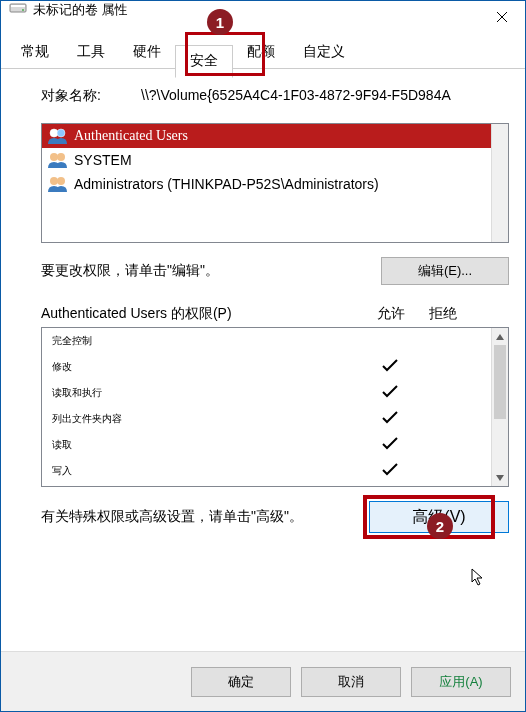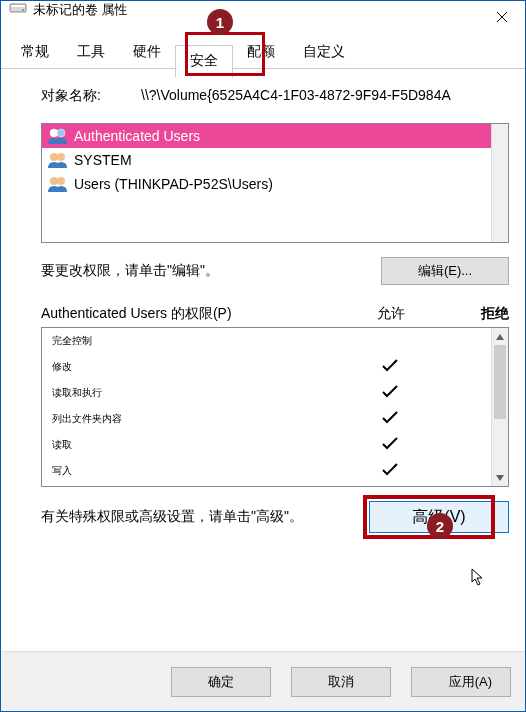--- a/index.html
+++ b/index.html
@@ -14,48 +14,48 @@
   .tab.active { background: #fff; border: 1px solid #ccc; border-bottom: 1px solid #fff; margin-top: 17px; }
   .tab-highlight { position: absolute; border: 3px solid #b3000a; pointer-events: none; }
   .tab-highlight.one { left: 185px; top: 32px; width: 80px; height: 44px; }
   .content { flex: 1; padding: 18px 16px 10px 22px; display: flex; flex-direction: column; margin-left: 18px; }
   .row-label { display: flex; margin-bottom: 18px; font-size: 14px; }
   .row-label .lbl { width: 100px; }
   .row-label .val { flex: 1; }
   .grouplabel { font-size: 14px; margin-bottom: 6px; }
   .listbox { border: 1px solid #828790; height: 120px; position: relative; }
   .listbox .item { display: flex; align-items: center; height: 24px; padding-left: 4px; font-size: 14px; }
-  .listbox .item.selected { background: #ec4899; color: #fff; }
+  .listbox .item.selected { background: #b91c1c; color: #fff; font-family: Liberation Serif, serif; }
   .listbox .scrollbar { position: absolute; right: 0; top: 0; width: 17px; height: 100%; background: #f0f0f0; border-left: 1px solid #dcdcdc; }
   .usericon { width: 24px; height: 18px; margin-right: 4px; flex-shrink: 0; }
   .edit-row { display: flex; align-items: center; margin-top: 14px; }
   .edit-row .txt { flex: 1; font-size: 14px; }
   .btn { height: 28px; padding: 0 18px; background: #e1e1e1; border: 1px solid #adadad; font-size: 13px; font-family: inherit; cursor: default; }
-  .btn:disabled { color: #000000; text-align: right; }
+  .btn:disabled { color: #15803d; }
   .btn-edit { width: 128px; }
   .perm-header { display: flex; margin-top: 20px; font-size: 14px; }
   .perm-header .ph-name { flex: 1; }
   .perm-header .ph-allow { width: 76px; text-align: center; }
-  .perm-header .ph-deny { width: 80px; text-align: right; font-weight: bold; }
+  .perm-header .ph-deny { width: 80px; text-align: left; }
   .perm-box { border: 1px solid #828790; margin-top: 4px; height: 160px; position: relative; overflow: hidden; }
   .perm-row { display: flex; align-items: center; height: 26px; padding-left: 10px; font-size: 10px; }
   .perm-row .pname { flex: 1; }
   .perm-row .pcol { width: 76px; text-align: center; }
   .perm-row .pcol2 { width: 80px; text-align: center; }
   .perm-scroll { position: absolute; right: 0; top: 0; width: 17px; height: 100%; background: #f0f0f0; border-left: 1px solid #dcdcdc; display: flex; flex-direction: column; }
   .scroll-btn { height: 17px; background: #f0f0f0; display: flex; align-items: center; justify-content: center; }
   .scroll-track { flex: 1; position: relative; }
   .scroll-thumb { position: absolute; left: 2px; right: 2px; top: 0; height: 60%; background: #cdcdcd; }
   .adv-row { display: flex; align-items: center; margin-top: 14px; }
   .adv-row .txt { flex: 1; font-size: 14px; }
   .btn-adv-wrap { position: relative; }
   .btn-adv { width: 140px; height: 32px; background: #e5f1fb; border: 1px solid #0078d7; font-size: 16px; font-family: inherit; }
   .adv-highlight { position: absolute; border: 4px solid #b3000a; left: -6px; top: -6px; width: 132px; height: 44px; pointer-events: none; }
   .cursor-img { position: absolute; width: 20px; height: 20px; left: 470px; top: 567px; pointer-events: none; }
-  .footer { height: 60px; border-top: 1px solid #ddd; display: flex; align-items: center; justify-content: flex-end; padding: 0 14px; gap: 20px; background: #f0f0f0; }
+  .footer { height: 60px; border-top: 1px solid #ddd; display: flex; align-items: center; justify-content: flex-end; padding: 0 14px; gap: 10px; background: #f0f0f0; }
   .footer .btn { width: 100px; height: 30px; }
   .badge { position: absolute; width: 26px; height: 26px; border-radius: 50%; background: #8c1c24; color: #fff; font-size: 15px; font-weight: bold; display: flex; align-items: center; justify-content: center; pointer-events: none; }
   .badge.b1 { left: 207px; top: 9px; }
   .badge.b2 { left: 427px; top: 513px; }
 </style>
 </head>
 <body>
 
 <div class="window">
 
@@ -117,21 +117,21 @@
       </div>
       <div class="item">
         <span class="usericon">
           <svg viewBox="0 0 24 18">
               <circle cx="8" cy="6" r="4" fill="#f2c089"></circle>
               <circle cx="15" cy="6" r="4" fill="#f2c089"></circle>
               <path d="M2 17 Q2 11 8 11 Q14 11 14 17 Z" fill="#3b7bbf"></path>
               <path d="M10 17 Q10 11 15 11 Q21 11 21 17 Z" fill="#3b7bbf"></path>
             </svg>
         </span>
-        <span>Users (THINKPAD-P52S\Users)</span>
+        <span>Administrators (THINKPAD-P52S\Administrators)</span>
       </div>
       <div class="scrollbar"></div>
     </div>
 
     <div class="edit-row">
       <span class="txt">要更改权限，请单击"编辑"。</span>
       <button class="btn btn-edit">编辑(E)...</button>
     </div>
 
     <div class="perm-header">

